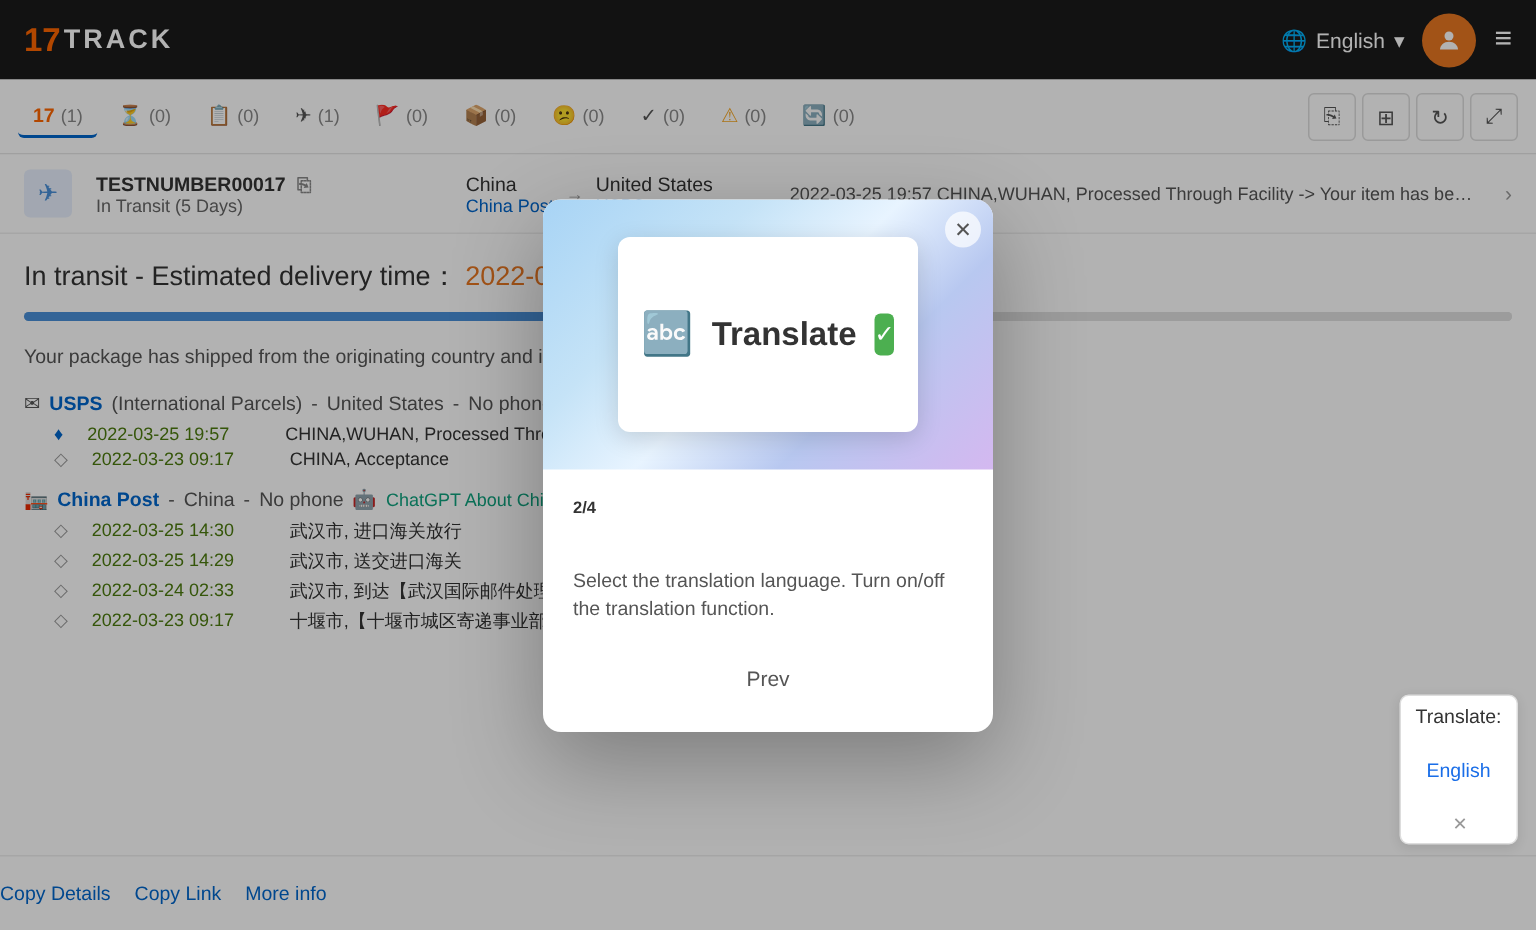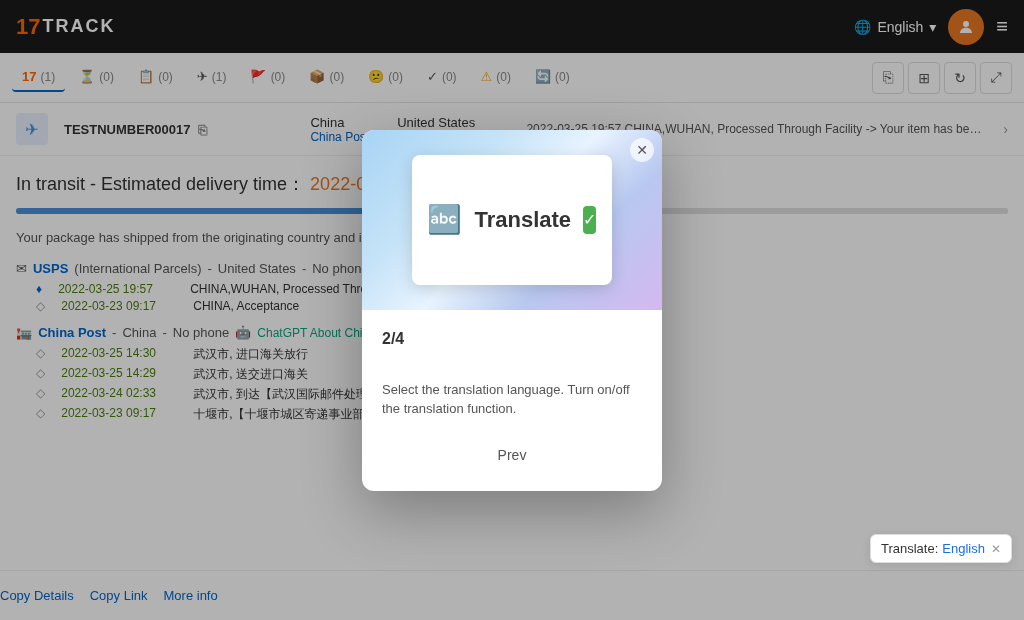--- a/index.html
+++ b/index.html
@@ -174,41 +174,42 @@
       border-radius: 4px; display: flex; align-items: center; justify-content: center;
       color: white; font-size: 16px;
     }
     .modal-close {
       position: absolute; top: 8px; right: 8px;
       width: 24px; height: 24px; border: none; background: rgba(255,255,255,0.7);
       border-radius: 50%; cursor: pointer; font-size: 14px; color: #555;
       display: flex; align-items: center; justify-content: center;
     }
     .modal-body { padding: 20px; }
-    .modal-step { font-size: 16px; font-weight: 600; color: #333; margin-bottom: 8px; }
+    .modal-step { font-size: 11px; font-weight: 600; color: #333; margin-bottom: 8px; }
     .modal-desc { font-size: 13px; color: #555; line-height: 1.5; margin-bottom: 20px; margin-top: 32px; }
     .modal-footer { display: flex; justify-content: center; gap: 12px; align-items: center; }
     .btn-prev { background: none; border: none; color: #555; font-size: 14px; cursor: pointer; padding: 8px 16px; }
     .btn-next { background: #1a6ee8; color: white; border: none; border-radius: 6px; padding: 10px 28px; font-size: 14px; cursor: pointer; font-weight: 500; }
 
     
     .translate-badge {
       position: absolute;
       bottom: 57px;
       right: 12px;
       background: white;
       border: 1px solid #ddd;
       border-radius: 6px;
       padding: 6px 10px;
       font-size: 13px;
       color: #333;
       display: flex;
-      align-items: flex-end;
-      gap: 4px;
+      align-items: center;
+      gap: 21px;
       box-shadow: 0 2px 8px rgba(0,0,0,0.1);
+      flex-direction: column;
     }
     .translate-badge-lang { color: #1a6ee8; font-weight: 500; }
 
     .arrow-right { font-size: 12px; color: #999; }
   </style>
 </head>
 <body>
 
 <div class="header">
   <div class="logo">
@@ -282,20 +283,21 @@
   </div>
 </div>
 
 <div class="package-row">
   <div class="pkg-icon">✈</div>
   <div class="pkg-info">
     <div class="pkg-id">
       <span>TESTNUMBER00017</span>
       <span style="margin-left:4px;cursor:pointer;color:#888;font-size:12px;">⎘</span>
     </div>
+    <div class="pkg-status">In Transit (5 Days)</div>
   </div>
   <div class="pkg-route">
     <div>
       <div style="font-size:13px;color:#333;">China</div>
       <div class="pkg-carrier" style="color:#0066cc;">China Post</div>
     </div>
     <span class="arrow-right">→</span>
     <div>
       <div style="font-size:13px;color:#333;">United States</div>
       <div class="pkg-carrier" style="color:#0066cc;">USPS</div>

